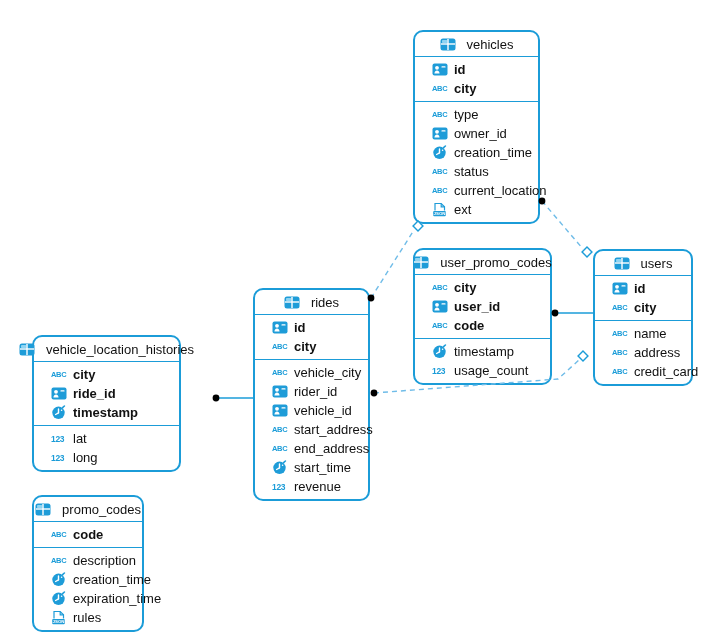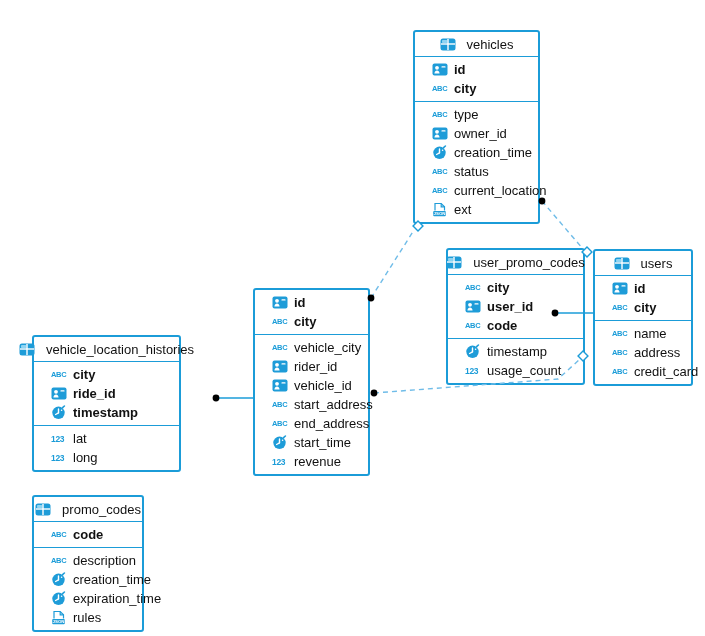--- a/index.html
+++ b/index.html
@@ -2,21 +2,21 @@
 <html><head>
 <meta charset="utf-8">
 <style>
   :root{ --blue:#1b9cd8; }
   html,body{margin:0;padding:0;background:#fff;}
   #canvas{position:relative;width:705px;height:636px;background:#fff;
           font-family:"Liberation Sans",sans-serif;overflow:hidden;}
   #edge-layer{position:absolute;left:0;top:0;width:705px;height:636px;
               pointer-events:none;z-index:5;}
   .table{position:absolute;background:#fff;border:2px solid var(--blue);
-         border-radius:3px;box-sizing:border-box;z-index:2;}
+         border-radius:10px;box-sizing:border-box;z-index:2;}
   .t-header{height:24px;display:flex;align-items:center;justify-content:center;
             gap:5px;border-bottom:1px solid var(--blue);font-size:13px;color:#111;
             white-space:nowrap;padding:0 4px;}
   .t-section{padding:3px 0;}
   .t-section.fields{border-top:1px solid var(--blue);}
   .row{height:19px;display:flex;align-items:center;padding:0 17px;
        font-size:13px;color:#111;white-space:nowrap;}
   .row.pk .col-name{font-weight:700;}
   .icon{width:18px;min-width:18px;display:inline-flex;align-items:center;
         justify-content:flex-start;margin-right:4px;}
@@ -109,21 +109,21 @@
                 <path d="M3 8.5 V1.5 H9.2 L12.5 4.8 V8.5" fill="none" stroke="#1e9cd8" stroke-width="1.2"></path>
                 <path d="M9.2 1.5 V4.8 H12.5" fill="none" stroke="#1e9cd8" stroke-width="1.2"></path>
                 <rect x="1.2" y="9" width="12.6" height="5.2" rx="1" fill="#1e9cd8"></rect>
                 <text x="7.5" y="13.1" font-size="4.4" font-weight="bold" fill="#fff" text-anchor="middle" font-family="Liberation Sans, sans-serif">JSON</text>
               </svg>
             </span>
             <span class="col-name">ext</span>
           </div>
         </div>
       </div>
-      <div class="table" style="left: 413px; top: 248px; width: 139px; margin-left: 33px;">
+      <div class="table" style="left: 413px; top: 248px; width: 139px;">
         <div class="t-header">
           <span class="icon">
             <svg width="16" height="13" viewBox="0 0 16 13">
               <rect x="0.5" y="0.5" width="15" height="12" rx="2.5" fill="#1e9cd8"></rect>
               <rect x="2" y="2" width="5.3" height="3" rx="0.8" fill="#8ed4f2"></rect>
               <path d="M1 6h14" stroke="#fff" stroke-width="1.4"></path>
               <path d="M8 1v11" stroke="#fff" stroke-width="1.4"></path>
             </svg>
           </span>
           <span>user_promo_codes</span>
@@ -220,20 +220,31 @@
           </div>
           <div class="row">
             <span class="icon">
               <span class="abc-icon">ABC</span>
             </span>
             <span class="col-name">credit_card</span>
           </div>
         </div>
       </div>
       <div class="table" style="left: 253px; top: 288px; width: 117px;">
+        <div class="t-header">
+          <span class="icon">
+            <svg width="16" height="13" viewBox="0 0 16 13">
+              <rect x="0.5" y="0.5" width="15" height="12" rx="2.5" fill="#1e9cd8"></rect>
+              <rect x="2" y="2" width="5.3" height="3" rx="0.8" fill="#8ed4f2"></rect>
+              <path d="M1 6h14" stroke="#fff" stroke-width="1.4"></path>
+              <path d="M8 1v11" stroke="#fff" stroke-width="1.4"></path>
+            </svg>
+          </span>
+          <span>rides</span>
+        </div>
         <div class="t-section pks">
           <div class="row pk">
             <span class="icon">
               <svg width="16" height="13" viewBox="0 0 16 13">
                 <rect x="0.5" y="0.5" width="15" height="12" rx="2" fill="#1e9cd8"></rect>
                 <circle cx="5" cy="4.8" r="1.9" fill="#fff"></circle>
                 <path d="M2.4 10.6c.2-2.2 1.3-3.2 2.6-3.2s2.4 1 2.6 3.2z" fill="#fff"></path>
                 <rect x="9.4" y="3.2" width="4.2" height="1.4" rx="0.7" fill="#fff"></rect>
               </svg>
             </span>

